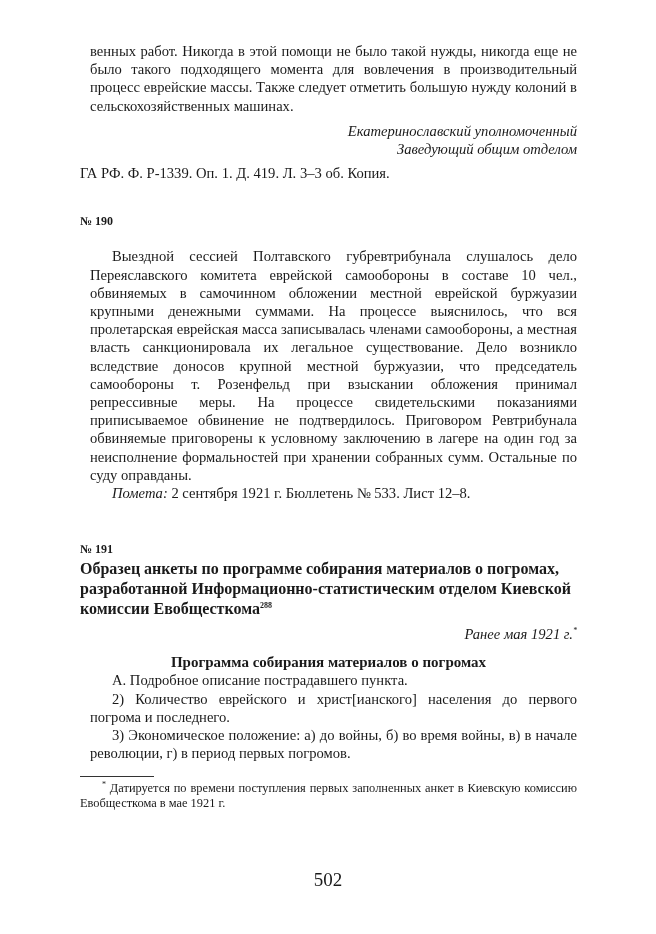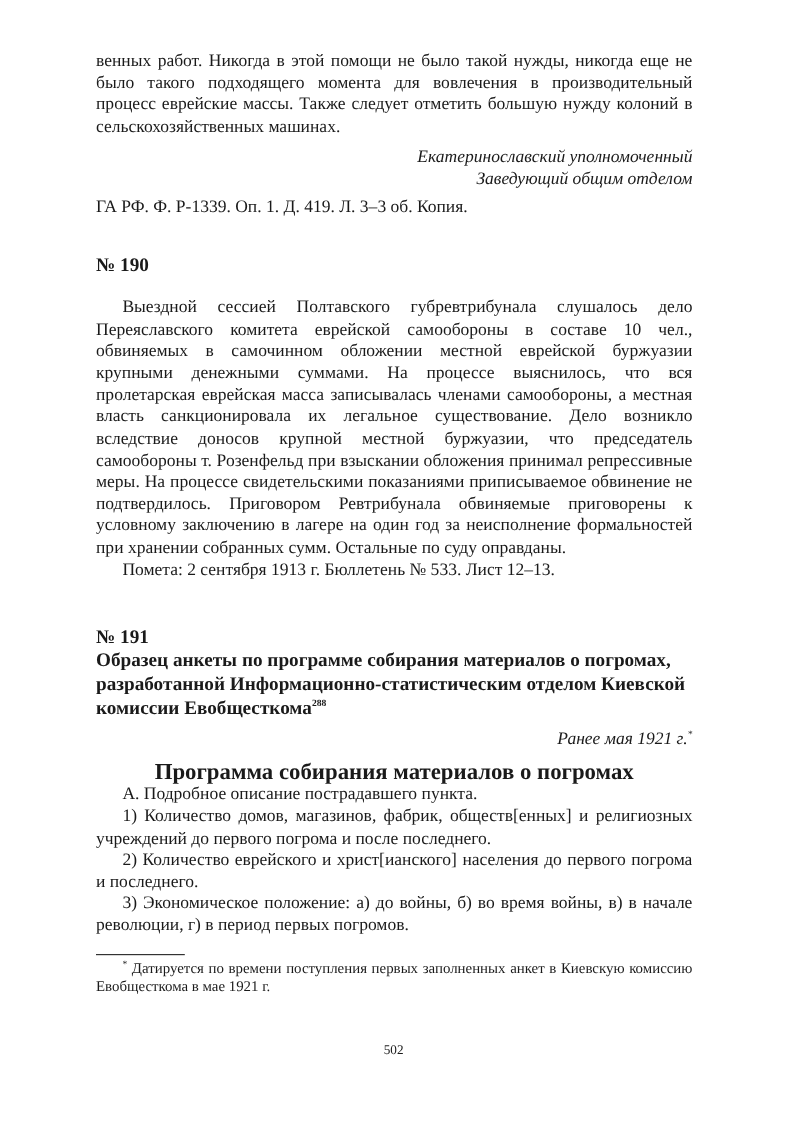--- a/index.html
+++ b/index.html
@@ -3,63 +3,62 @@
 <meta charset="utf-8">
 <style>
   html, body { margin: 0; padding: 0; background: #ffffff; }
   body {
     width: 656px; height: 934px; position: relative; overflow: hidden;
     font-family: "Liberation Serif", "DejaVu Serif", serif;
     color: #1a1a1a;
   }
   .page { position: absolute; left: 80px; top: 42px; width: 497px; }
   p { margin: 0; }
-  .body-text { font-size: 14.6px; line-height: 18.2px; text-align: justify; }
+  .body-text { font-size: 14.6px; line-height: 18.2px; text-align: justify; margin-left: 10px; }
   .indent { text-indent: 22px; }
   .right-italic { font-style: italic; text-align: right; font-size: 14.6px; line-height: 18.2px; }
   .archive { font-size: 14.6px; line-height: 18.2px; }
-  .doc-num { font-weight: bold; font-size: 16px; line-height: 19px; }
+  .doc-num { font-weight: bold; font-size: 12px; line-height: 19px; }
   .doc-title { font-weight: bold; font-size: 16px; line-height: 20px; }
-  .subhead { font-weight: bold; text-align: center; font-size: 19px; line-height: 18px; }
+  .subhead { font-weight: bold; text-align: center; font-size: 15px; line-height: 18px; }
   sup { font-size: 8px; line-height: 0; vertical-align: super; }
-  .italic { }
+  .italic { font-style: italic; }
   .fn-rule { width: 74px; border-top: 1px solid #333; margin: 0; }
   .footnote { font-size: 12.4px; line-height: 15px; text-align: justify; text-indent: 22px; }
-  .page-number { position: absolute; left: 0; width: 656px; top: 869px; text-align: center; font-size: 11px; }
+  .page-number { position: absolute; left: 0; width: 656px; top: 869px; text-align: center; font-size: 19px; }
 </style>
 </head>
 <body>
 
 <div class="page">
 
   <p class="body-text">венных работ. Никогда в этой помощи не было такой нужды, никогда еще не было такого подходящего момента для вовлечения в производительный процесс еврейские массы. Также следует отметить большую нужду колоний в сельскохозяйственных машинах.</p>
 
   <div style="height:7px"></div>
   <p class="right-italic">Екатеринославский уполномоченный</p>
   <p class="right-italic">Заведующий общим отделом</p>
   <div style="height:6px"></div>
   <p class="archive">ГА РФ. Ф. Р-1339. Оп. 1. Д. 419. Л. 3–3 об. Копия.</p>
 
   <div style="height:30px"></div>
   <p class="doc-num">№ 190</p>
   <div style="height:6px"></div>
   <div style="height:10px"></div>
   <p class="body-text indent">Выездной сессией Полтавского губревтрибунала слушалось дело Переяславского комитета еврейской самообороны в составе 10 чел., обвиняемых в самочинном обложении местной еврейской буржуазии крупными денежными суммами. На процессе выяснилось, что вся пролетарская еврейская масса записывалась членами самообороны, а местная власть санкционировала их легальное существование. Дело возникло вследствие доносов крупной местной буржуазии, что председатель самообороны т. Розенфельд при взыскании обложения принимал репрессивные меры. На процессе свидетельскими показаниями приписываемое обвинение не подтвердилось. Приговором Ревтрибунала обвиняемые приговорены к условному заключению в лагере на один год за неисполнение формальностей при хранении собранных сумм. Остальные по суду оправданы.</p>
-  <p class="body-text indent"><span class="italic">Помета:</span><span> 2 сентября 1913 г. Бюллетень № 533. Лист 12–13.</span></p>
+  <p class="body-text indent"><span class="italic">Помета:</span><span> 2 сентября 1921 г. Бюллетень № 533. Лист 12–8.</span></p>
   <div style="height:8px"></div>
 
   <div style="height:30px"></div>
   <p class="doc-num">№ 191</p>
   <p class="doc-title"><span>Образец анкеты по программе собирания материалов о погромах, разработанной Информационно-статистическим отделом Киевской комиссии Евобщесткома</span><sup>288</sup></p>
   <div style="height:6px"></div>
   <p class="right-italic"><span>Ранее мая 1921 г.</span><sup>*</sup></p>
   <div style="height:10px"></div>
   <p class="subhead">Программа собирания материалов о погромах</p>
   <p class="body-text indent">А. Подробное описание пострадавшего пункта.</p>
-  <p class="body-text indent">1) Количество домов, магазинов, фабрик, обществ[енных] и религиозных учреждений до первого погрома и после последнего.</p>
   <p class="body-text indent">2) Количество еврейского и христ[ианского] населения до первого погрома и последнего.</p>
   <p class="body-text indent">3) Экономическое положение: а) до войны, б) во время войны, в) в начале революции, г) в период первых погромов.</p>
 
   <div style="height:14px"></div>
   <div class="fn-rule"></div>
   <div style="height:4px"></div>
   <p class="footnote"><sup>*</sup><span> Датируется по времени поступления первых заполненных анкет в Киевскую комиссию Евобщесткома в мае 1921 г.</span></p>
 </div>
 
 <div class="page-number">502</div>

